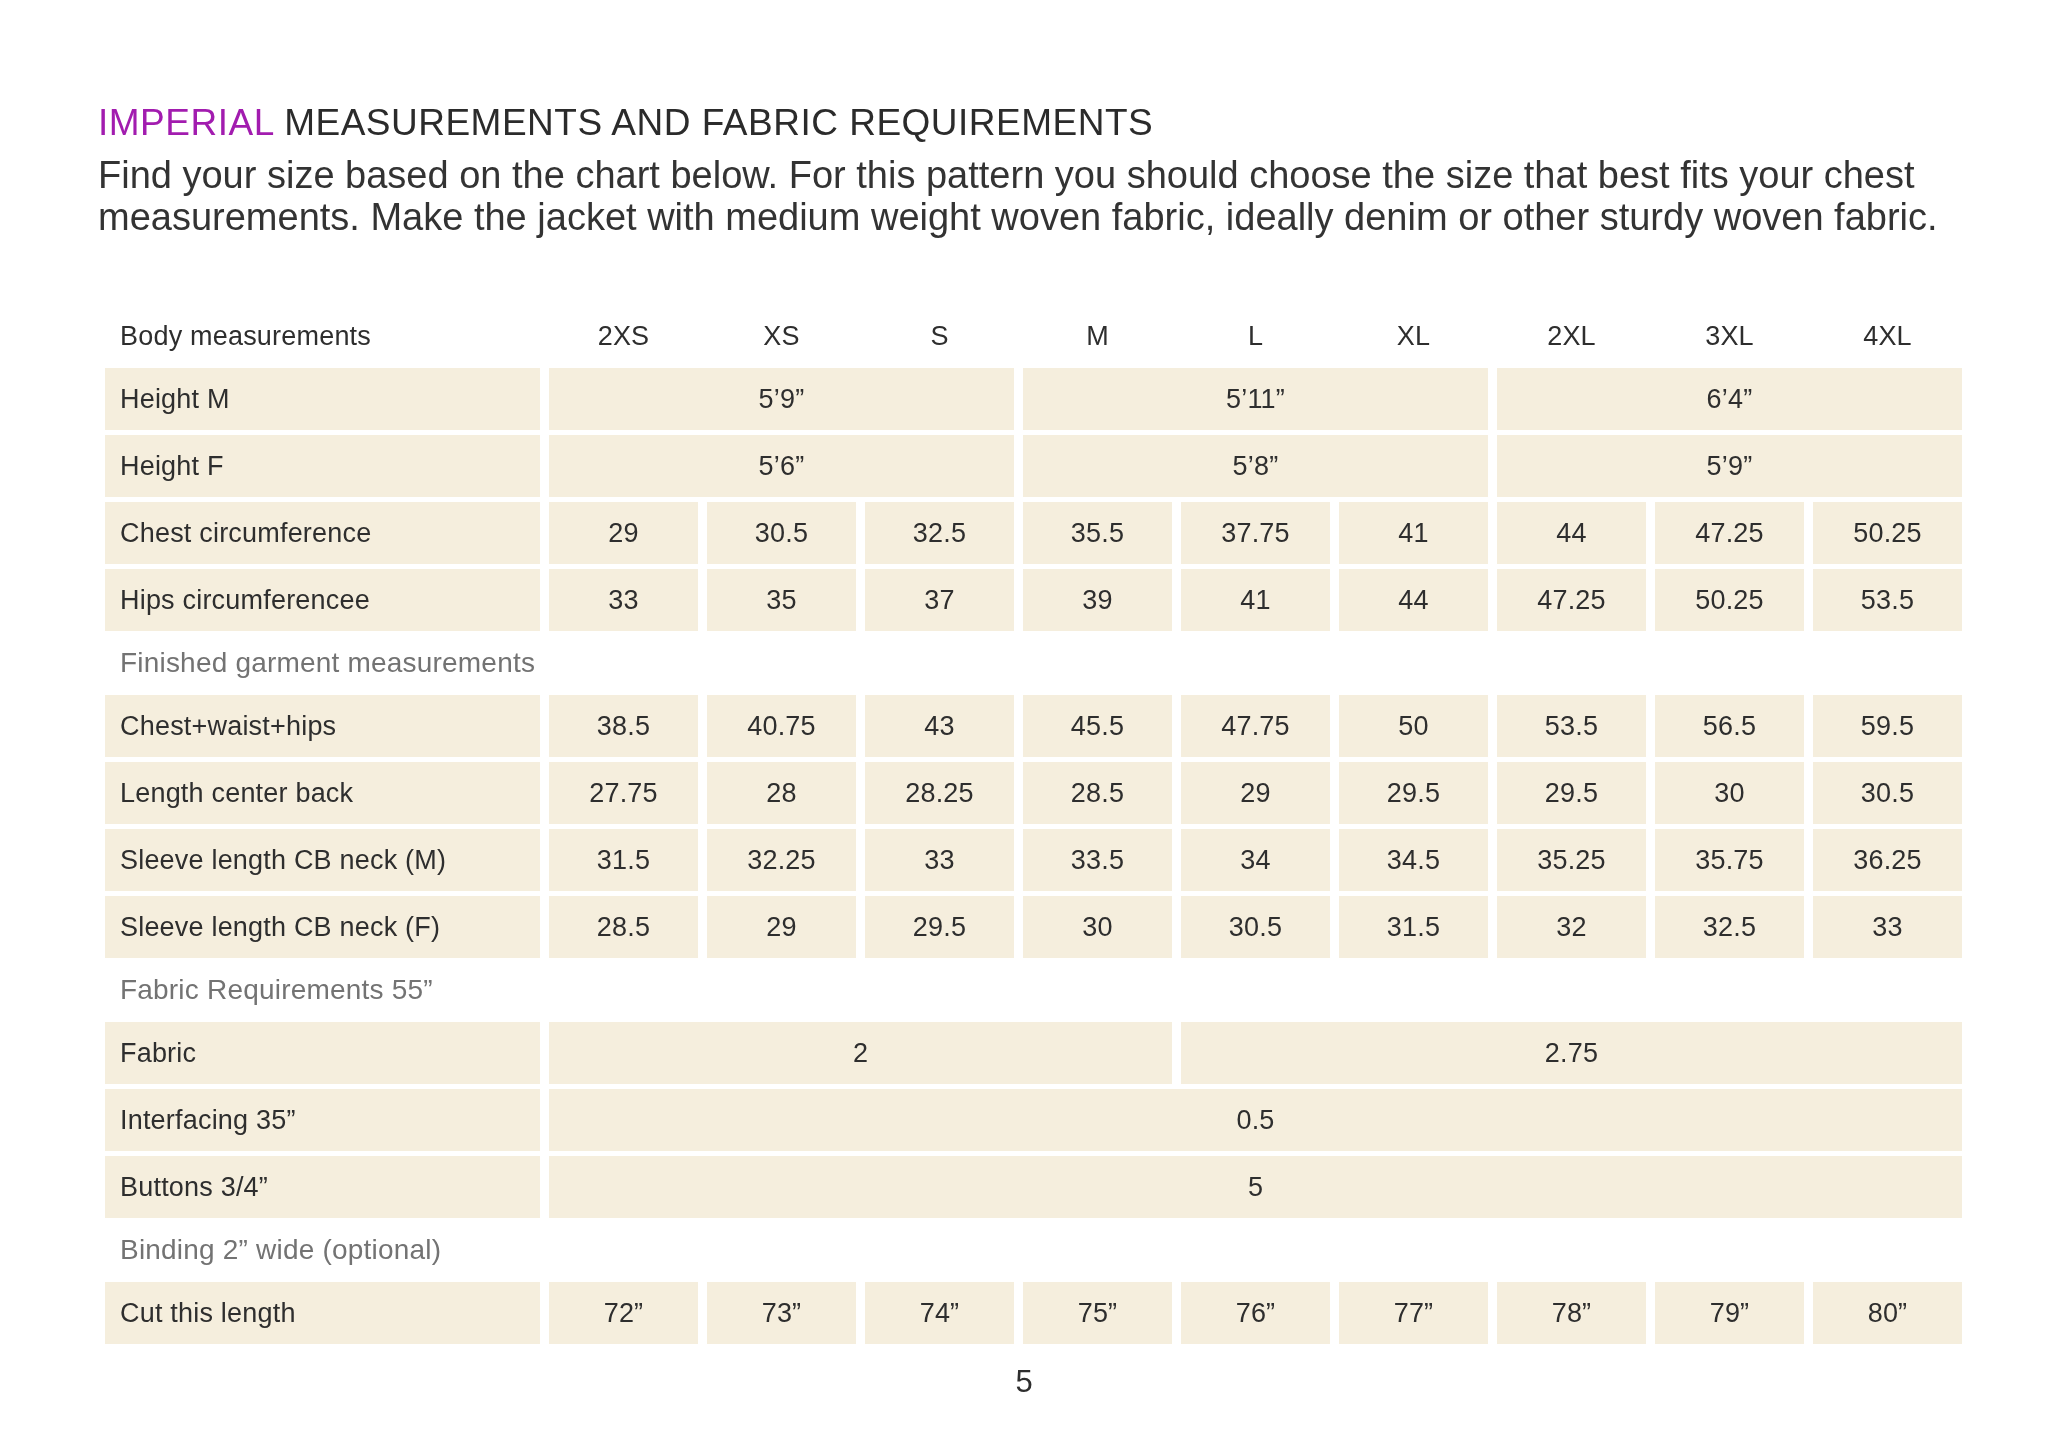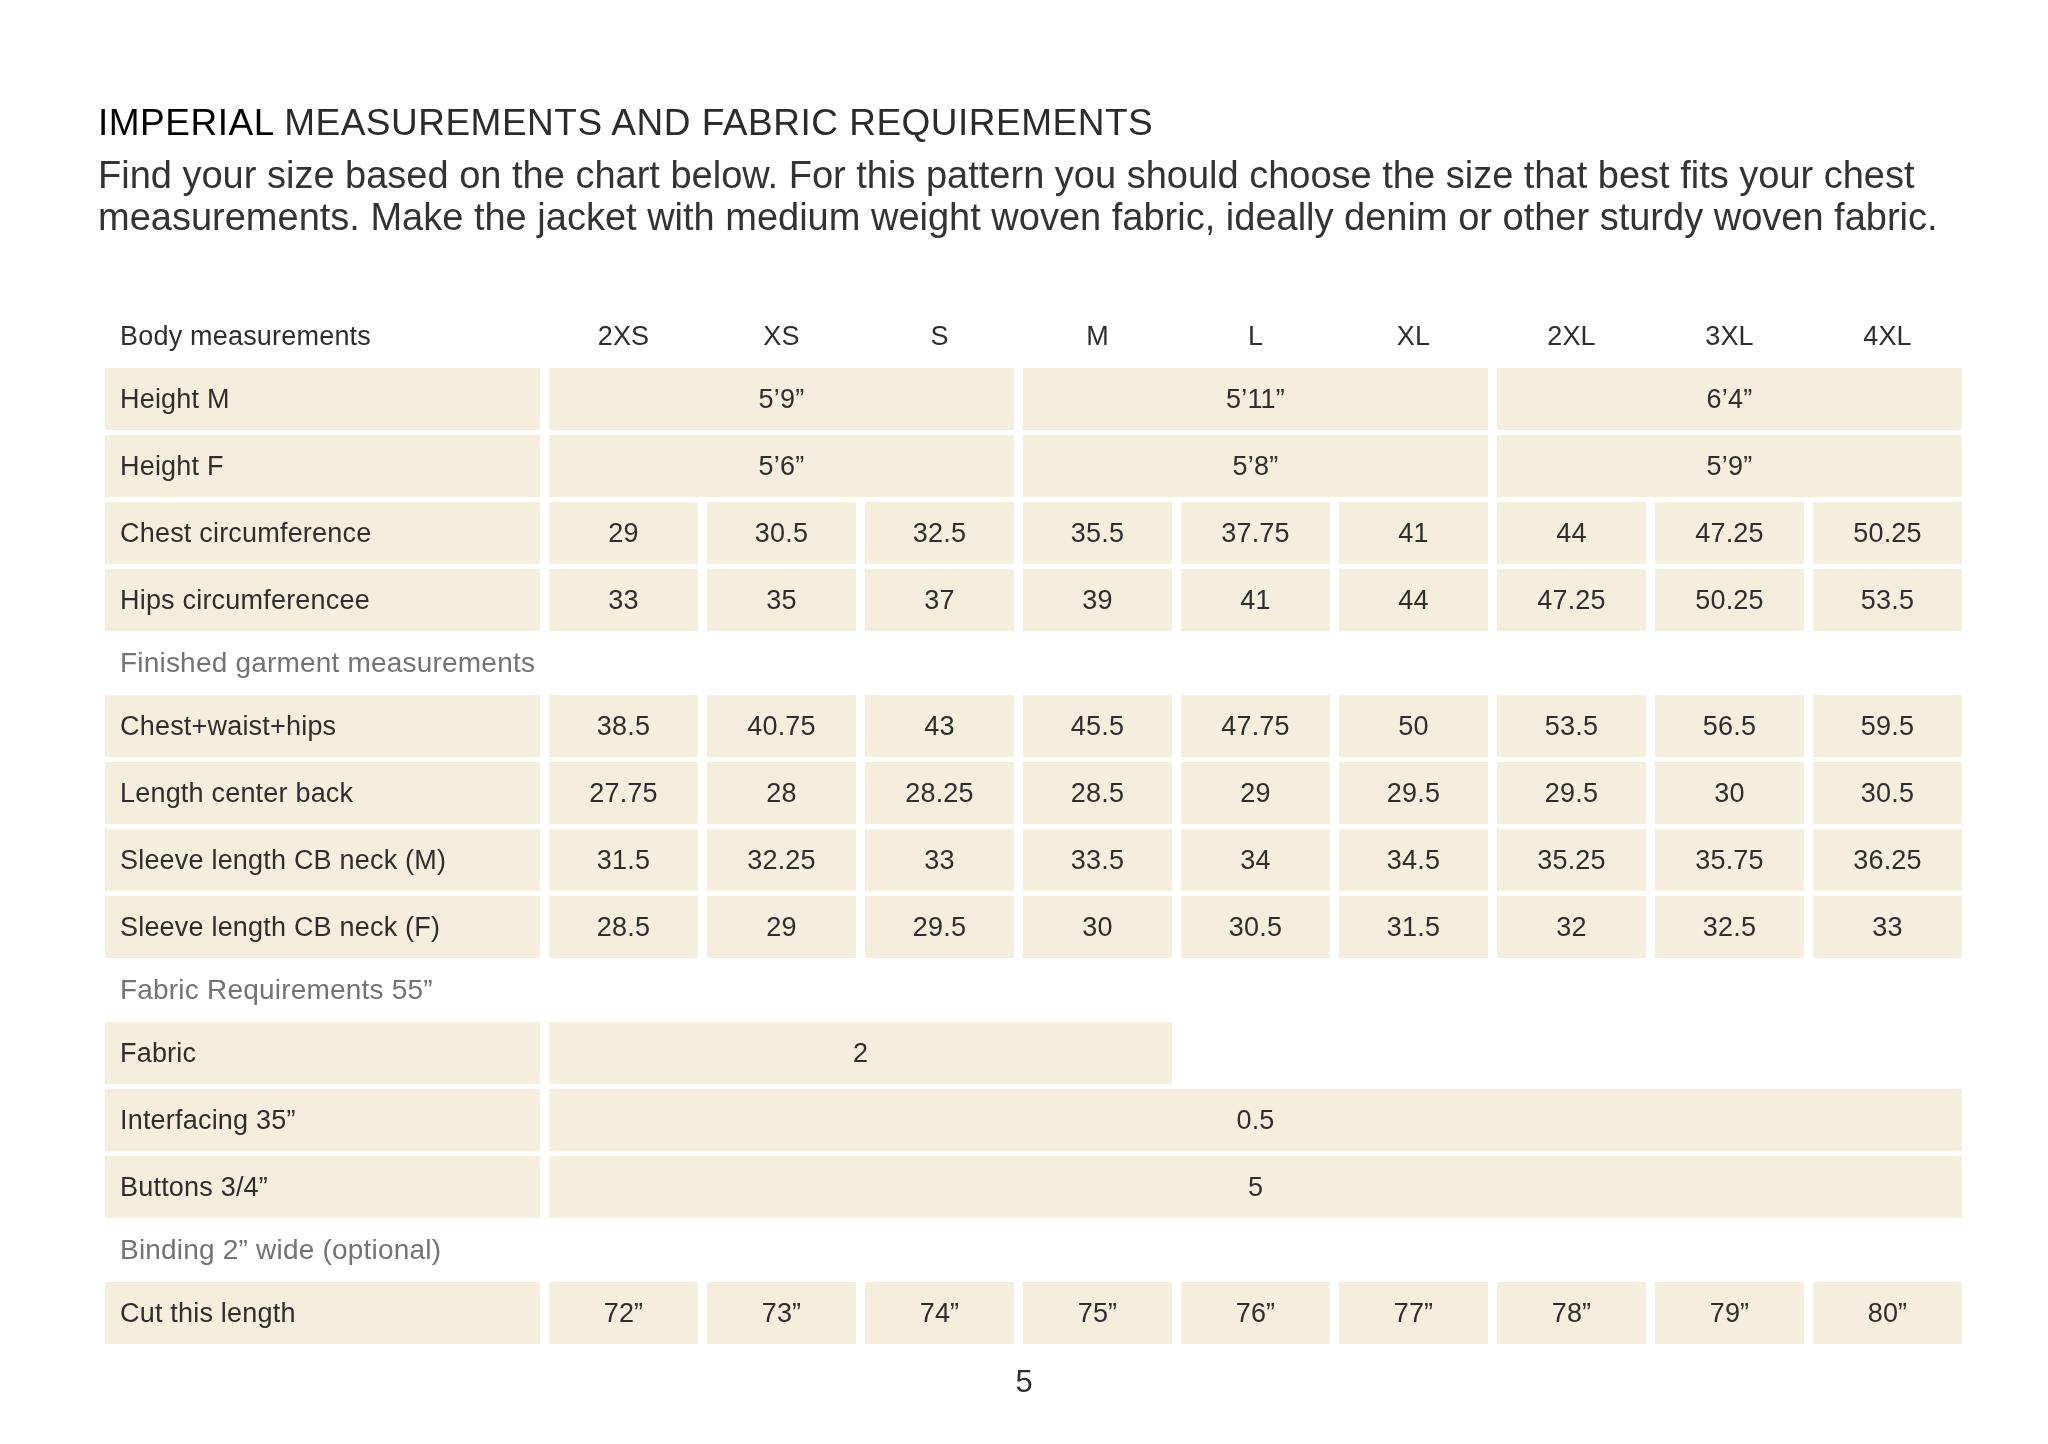--- a/index.html
+++ b/index.html
@@ -18,21 +18,21 @@
   .page-title {
     margin: 0;
     padding: 102px 0 0 98px;
     font-size: 37px;
     font-weight: 400;
     letter-spacing: 0.5px;
     color: #2b2b2b;
     white-space: nowrap;
   }
   .page-title .accent {
-    color: #000000;
+    color: #a21caf;
     text-align: right;
   }
   .intro {
     margin: 10px 0 0 0;
     padding-left: 98px;
     font-size: 38px;
     font-weight: 400;
     line-height: 42px;
     color: #333333;
   }
@@ -200,20 +200,21 @@
       <div class="cell">30.5</div>
       <div class="cell">31.5</div>
       <div class="cell">32</div>
       <div class="cell">32.5</div>
       <div class="cell">33</div>
     </div>
     <div class="section-heading">Fabric Requirements 55”</div>
     <div class="t-row">
       <div class="cell label-cell">Fabric</div>
       <div class="cell" style="grid-column: span 4;">2</div>
+      <div class="cell" style="grid-column: span 5;">2.75</div>
     </div>
     <div class="t-row">
       <div class="cell label-cell">Interfacing 35”</div>
       <div class="cell" style="grid-column: span 9;">0.5</div>
     </div>
     <div class="t-row">
       <div class="cell label-cell">Buttons 3/4”</div>
       <div class="cell" style="grid-column: span 9;">5</div>
     </div>
     <div class="section-heading">Binding 2” wide (optional)</div>

